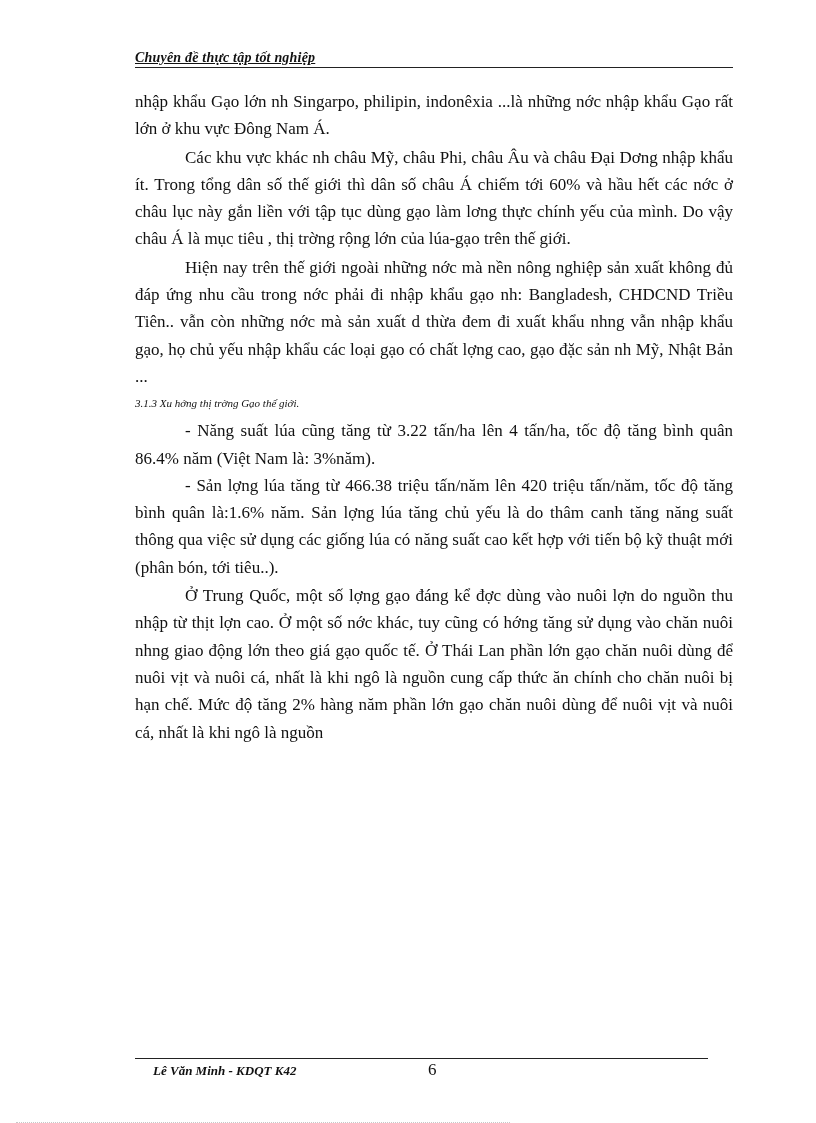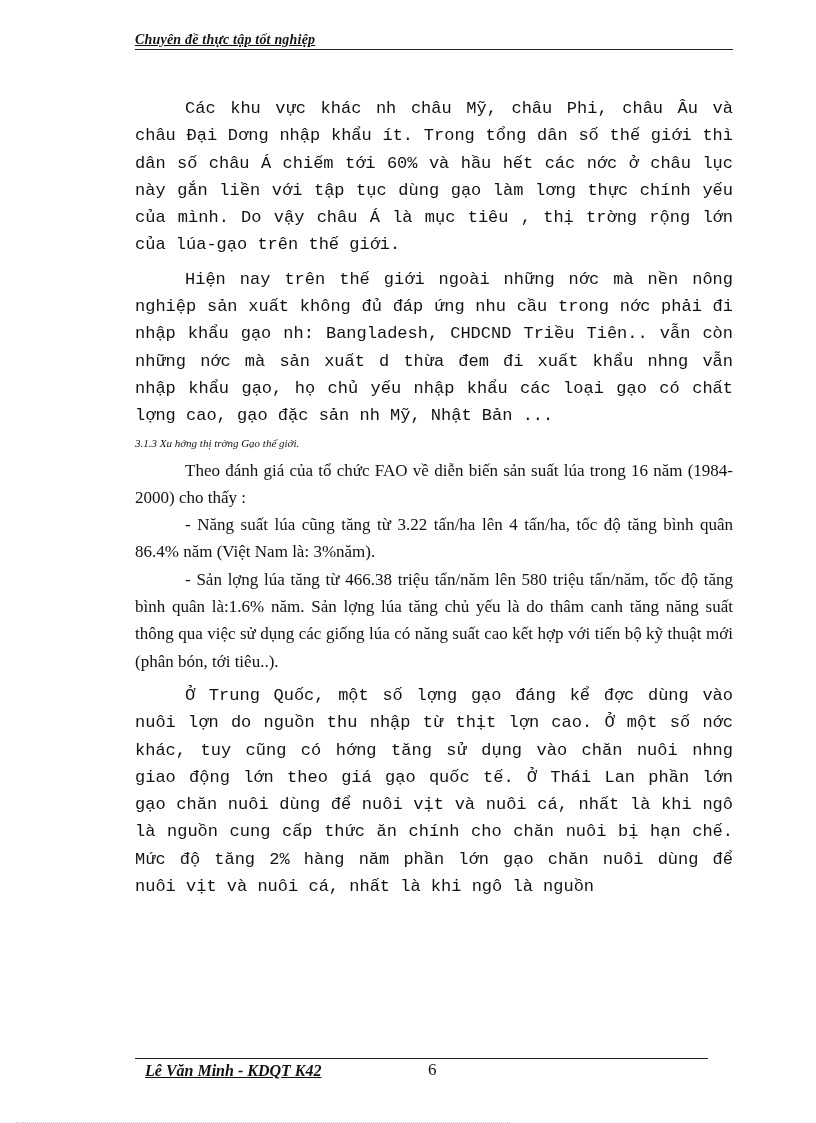--- a/index.html
+++ b/index.html
@@ -1,42 +1,42 @@
 <!DOCTYPE html>
 <html><head>
 <meta charset="utf-8">
 <style>
   html, body { margin:0; padding:0; background:#ffffff; }
   body { width:816px; height:1123px; position:relative; overflow:hidden; font-family:"Liberation Serif","DejaVu Serif",serif; color:#111; }
-  .header { position:absolute; left:135px; top:32px; width:598px; border-bottom:1px solid #222; height:17px; }
+  .header { position:absolute; left:135px; top:50px; width:598px; border-bottom:1px solid #222; height:17px; }
   .header-text { font-family:"Liberation Serif","DejaVu Serif",serif; font-style:italic; font-weight:bold; font-size:14px; text-decoration:underline; letter-spacing:0.2px; position:absolute; left:0; top:0; line-height:16px; }
   .body { position:absolute; left:135px; top:88px; width:598px; }
   .p { font-size:17px; line-height:27.3px; text-align:justify; margin:0; }
   .indent { text-indent:50px; }
-  .gap { margin-top:7px;font-family:Liberation Mono, monospace; }
+  .gap { margin-top:1px; }
   .sub { text-indent:50px; }
   .heading { font-style:italic; font-size:11px; line-height:27px; margin:0; }
   .footer-rule { position:absolute; left:135px; top:1058px; width:573px; border-top:1px solid #222; }
-  .footer-author { position:absolute; left:145px; top:1062px; font-style:italic; font-weight:bold; font-size:16px; line-height:18px;text-decoration:underline; }
+  .footer-author { position:absolute; left:153px; top:1062px; font-style:italic; font-weight:bold; font-size:13px; line-height:18px; }
   .footer-page { position:absolute; left:428px; top:1060px; font-size:17px; line-height:20px; }
   .page-edge { position:absolute; left:16px; top:1122px; width:494px; border-top:1px dotted #c8c8c8; }
 </style>
 </head>
 <body>
 
 <div class="header">
   <span class="header-text">Chuyên đề thực tập tốt nghiệp</span>
 </div>
 
 <div class="body">
+  <p class="p">nhập khẩu Gạo lớn nh  Singarpo, philipin, indonêxia ...là những nớc  nhập khẩu Gạo rất lớn ở khu vực Đông Nam Á.</p>
   <p class="p indent gap">Các khu vực khác nh  châu Mỹ, châu Phi, châu Âu và châu Đại Dơng nhập khẩu ít. Trong tổng dân số thế giới thì dân số châu Á chiếm tới 60% và hầu hết các nớc  ở châu lục này gắn liền với tập tục dùng gạo làm lơng  thực chính yếu của mình. Do vậy châu Á là mục tiêu , thị trờng  rộng lớn của lúa-gạo trên thế giới.</p>
   <p class="p indent gap">Hiện nay trên thế giới ngoài những nớc  mà nền nông nghiệp sản xuất không đủ đáp ứng nhu cầu trong nớc  phải đi nhập khẩu gạo nh: Bangladesh, CHDCND Triều Tiên.. vẫn còn những nớc  mà sản xuất d  thừa đem đi xuất khẩu nhng  vẫn nhập khẩu gạo, họ chủ yếu nhập khẩu các loại gạo có chất lợng  cao, gạo đặc sản nh  Mỹ, Nhật Bản ...</p>
   <p class="heading">3.1.3 Xu hớng  thị trờng  Gạo thế giới.</p>
-  <p class="p indent">Theo đánh giá của tổ chức FAO về diễn biến sản suất lúa trong 16 năm (1984-2000) cho thấy :</p>
   <p class="p sub">- Năng suất lúa cũng tăng từ 3.22 tấn/ha lên 4 tấn/ha, tốc độ tăng bình quân 86.4% năm (Việt Nam là: 3%năm).</p>
-  <p class="p sub">- Sản lợng  lúa tăng từ 466.38 triệu tấn/năm lên 580 triệu tấn/năm, tốc độ tăng bình quân là:1.6% năm. Sản lợng  lúa tăng chủ yếu là do thâm canh tăng năng suất thông qua việc sử dụng các giống lúa có năng suất cao kết hợp với tiến bộ kỹ thuật mới (phân bón, tới  tiêu..).</p>
+  <p class="p sub">- Sản lợng  lúa tăng từ 466.38 triệu tấn/năm lên 420 triệu tấn/năm, tốc độ tăng bình quân là:1.6% năm. Sản lợng  lúa tăng chủ yếu là do thâm canh tăng năng suất thông qua việc sử dụng các giống lúa có năng suất cao kết hợp với tiến bộ kỹ thuật mới (phân bón, tới  tiêu..).</p>
   <p class="p indent gap">Ở Trung Quốc, một số lợng  gạo đáng kể đợc  dùng vào nuôi lợn do nguồn thu nhập từ thịt lợn cao. Ở một số nớc  khác, tuy cũng có hớng  tăng sử dụng vào chăn nuôi nhng  giao động lớn theo giá gạo quốc tế. Ở Thái Lan phần lớn gạo chăn nuôi dùng để nuôi vịt và nuôi cá, nhất là khi ngô là nguồn cung cấp thức ăn chính cho chăn nuôi bị hạn chế. Mức độ tăng 2% hàng năm phần lớn gạo chăn nuôi dùng để nuôi vịt và nuôi cá, nhất là khi ngô là nguồn</p>
 </div>
 
 <div class="footer-rule"></div>
 <div class="footer-author">Lê Văn Minh - KDQT K42</div>
 <div class="footer-page">6</div>
 <div class="page-edge"></div>
 
 </body></html>

